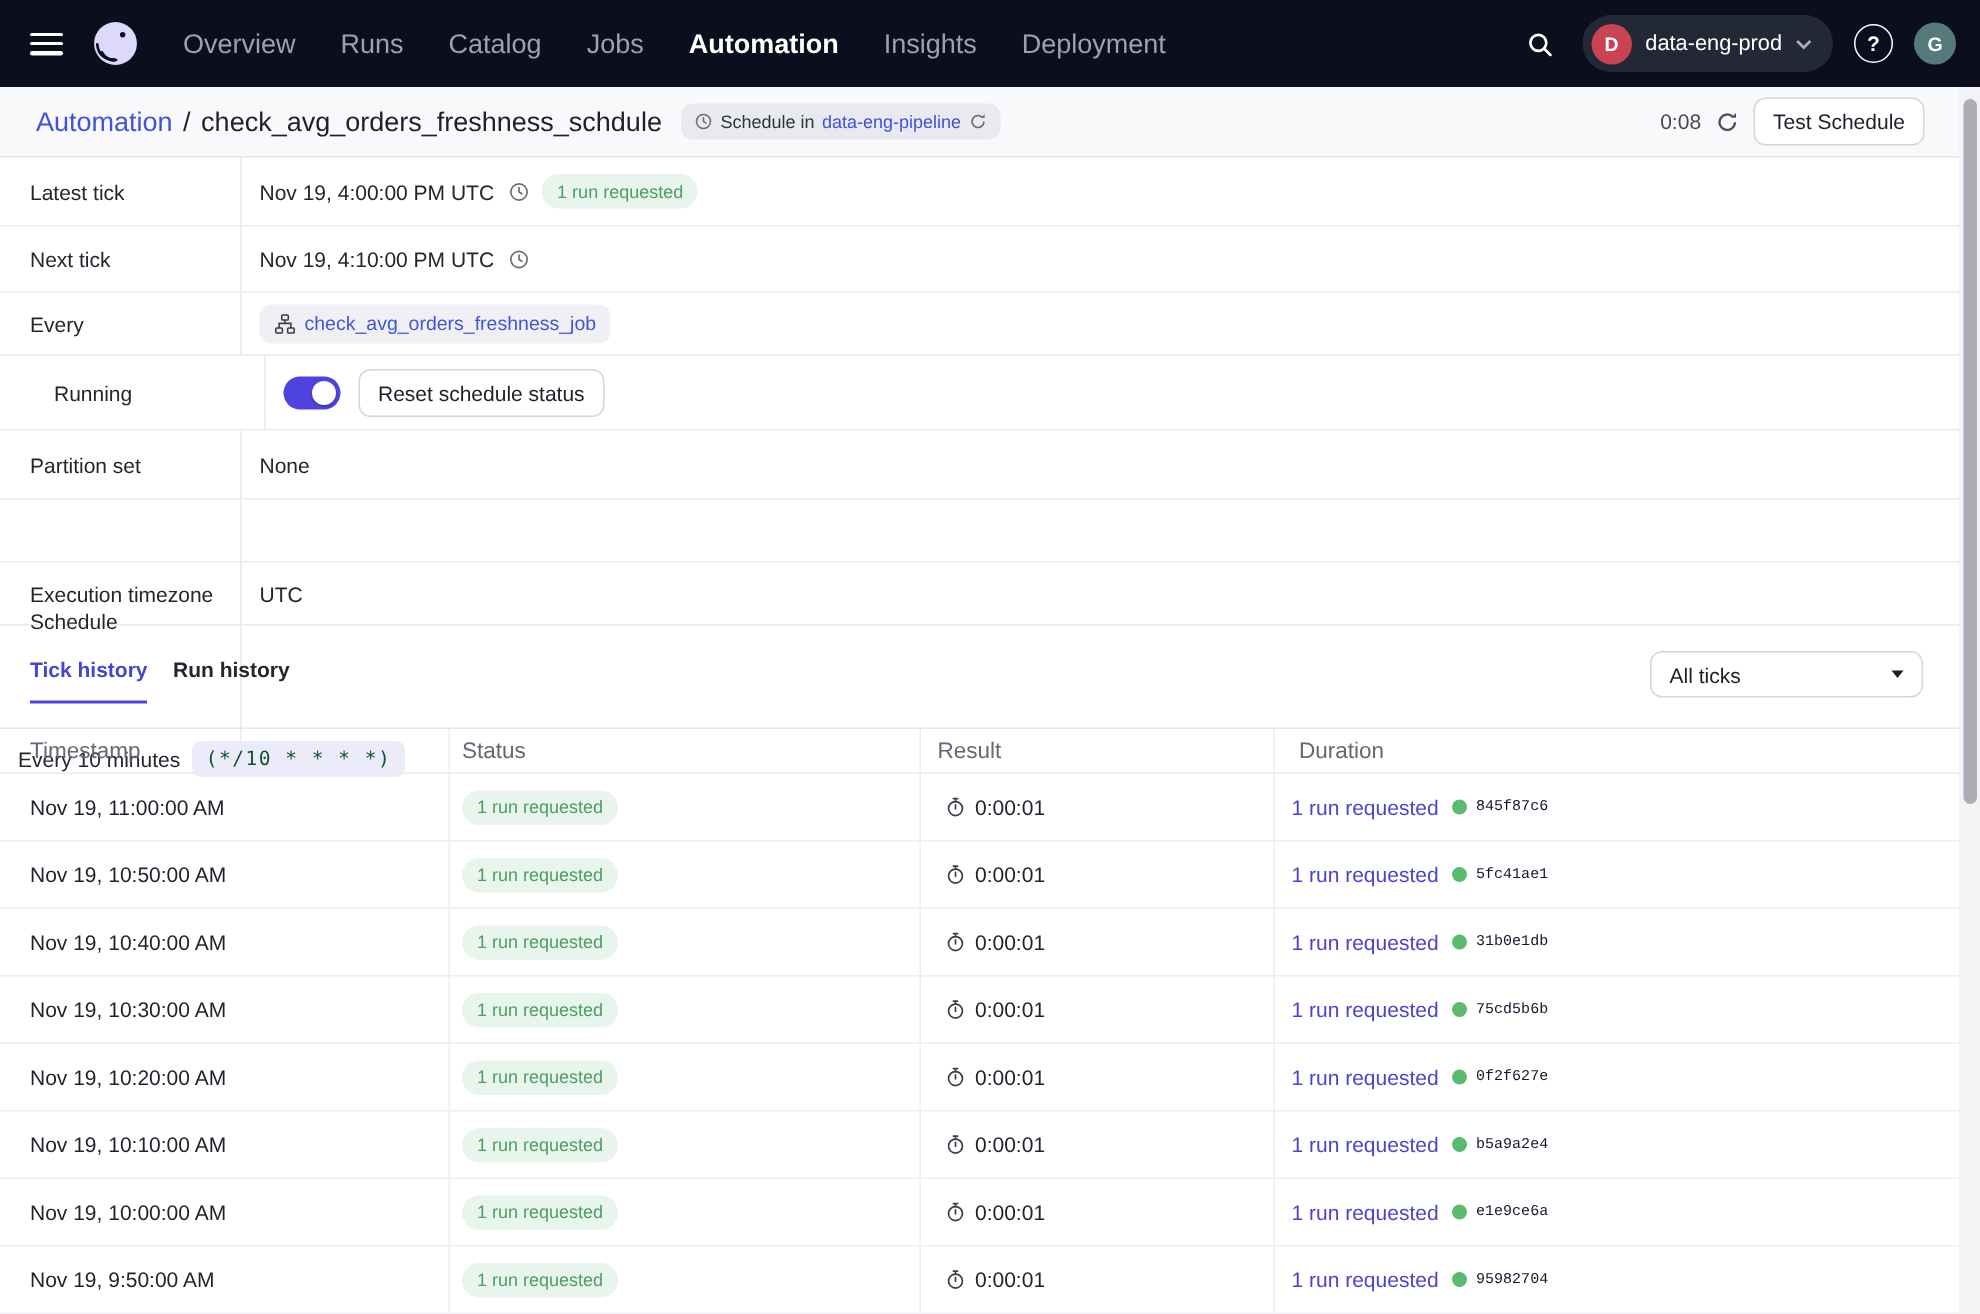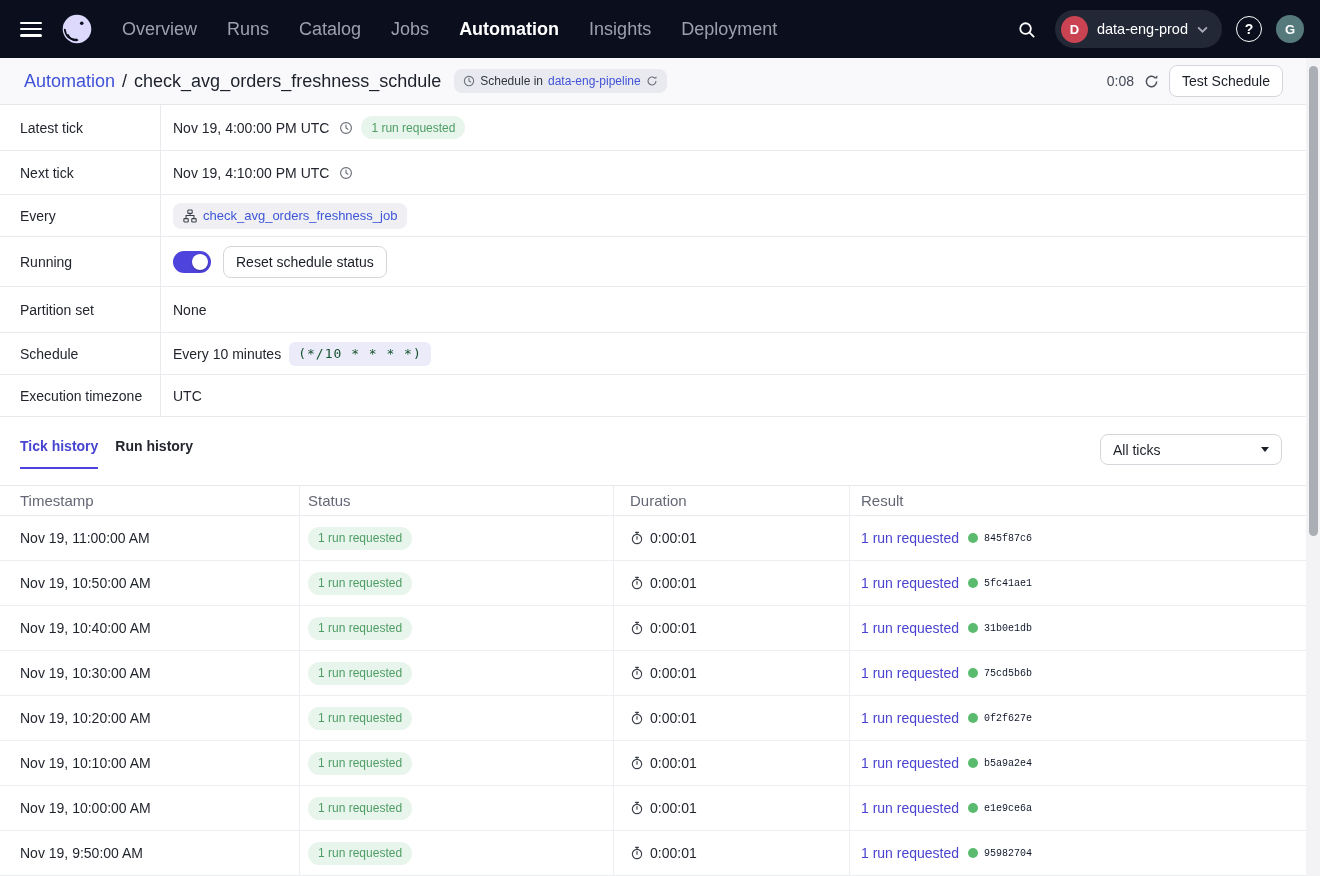--- a/index.html
+++ b/index.html
@@ -52,22 +52,22 @@
   .btn { background: #fff; border: 1px solid #D4D6DC; border-radius: 8px; height: 32px;
     padding: 0 12px; font-size: 14px; color: #1B1F27; font-family: inherit;
     cursor: pointer; display: inline-flex; align-items: center; text-align: right; }
 
   
   .details .drow { display: flex; align-items: stretch; border-bottom: 1px solid #E9EAED; }
   .drow .dlabel { width: 161px; flex: 0 0 161px; border-right: 1px solid #E9EAED;
     padding-left: 20px; display: flex; align-items: center; font-size: 14px; color: #23262E; }
   .drow .dvalue { flex: 1; padding-left: 12px; display: flex; align-items: center; gap: 8px;
     font-size: 14px; color: #23262E; }
-  .r1 { height: 46px; } .r2 { height: 44px; } .r3 { height: 42px; } .r4 { height: 50px; }
-  .r5 { height: 46px; justify-content: flex-end; } .r6 { height: 42px; } .r7 { height: 42px; }
+  .r1 { height: 46px; } .r2 { height: 44px; } .r3 { height: 42px; } .r4 { height: 50px; padding-left: 16px; }
+  .r5 { height: 46px; justify-content: flex-end; } .r6 { height: 42px; flex-direction: column; } .r7 { height: 42px; }
   .clock-icn { color: #6A6E78; display: flex; margin-left: 2px; }
   .pill-green { background: #E8F5EC; color: #4E9D64; font-size: 12px; height: 23px;
     border-radius: 12px; padding: 0 10px; display: inline-flex; align-items: center; }
   .target-pill { background: #F0F0F4; border-radius: 8px; height: 26px; padding: 0 10px;
     display: inline-flex; align-items: center; gap: 6px; }
   .target-pill .icn { color: #3A3E48; display: flex; }
   .target-pill a { color: #3D56D8; font-size: 13px; text-decoration: none; cursor: pointer; }
   .toggle { width: 38px; height: 22px; border-radius: 11px; background: #4F43DD;
     position: relative; cursor: pointer; border: none; flex: 0 0 auto; }
   .toggle .knob { position: absolute; right: 3px; top: 3px; width: 16px; height: 16px;
@@ -273,22 +273,22 @@
   <div class="select">
     <span>All ticks</span>
     <span class="caret"></span>
   </div>
 </div>
 
 <div class="ttable">
   <div class="thead">
     <div class="hcell c1">Timestamp</div>
     <div class="hcell c2">Status</div>
+    <div class="hcell c4">Result</div>
     <div class="hcell c3">Duration</div>
-    <div class="hcell c4">Result</div>
   </div>
   <div>
   <div class="trow">
     <div class="cell c1">
           <span class="ts">Nov 19, 11:00:00 AM</span>
         </div>
     <div class="cell c2">
           <span class="pill-green status-text">1 run requested</span>
         </div>
     <div class="cell c3">

